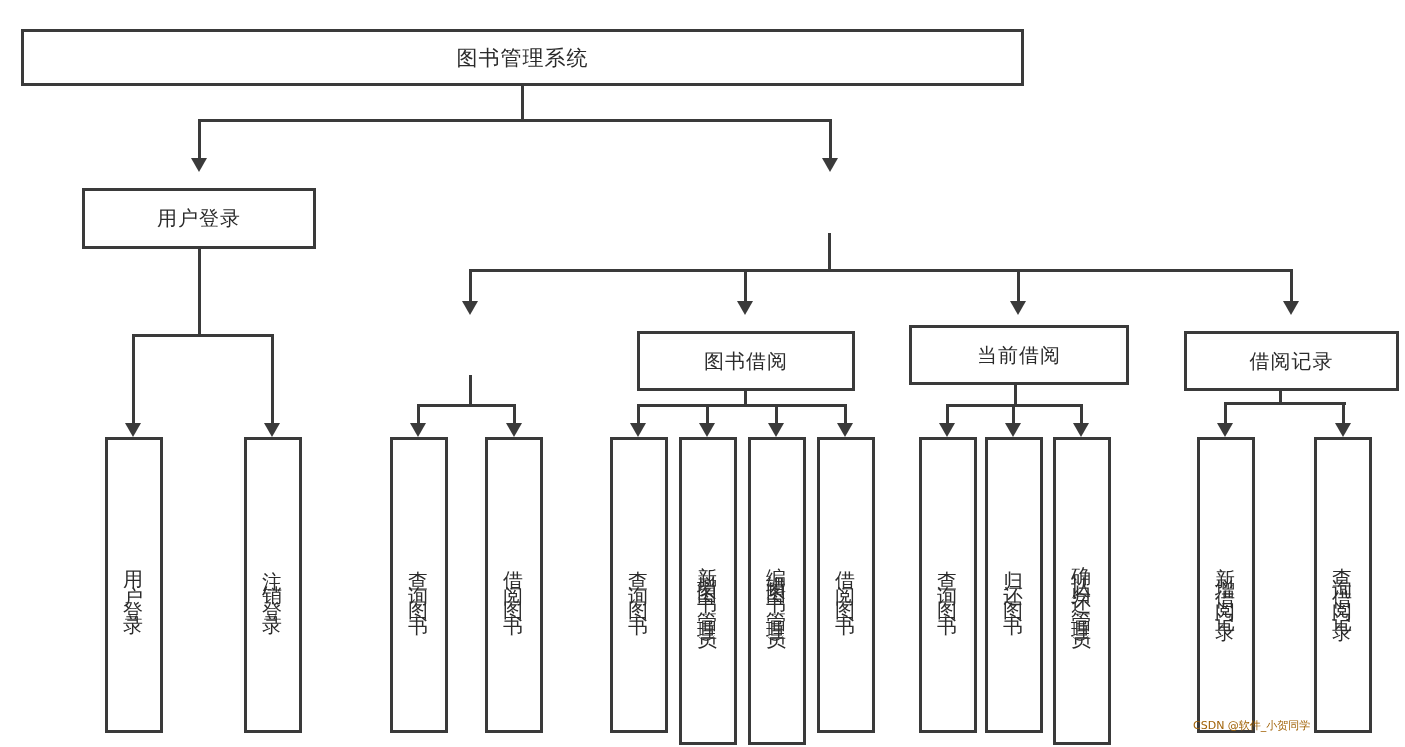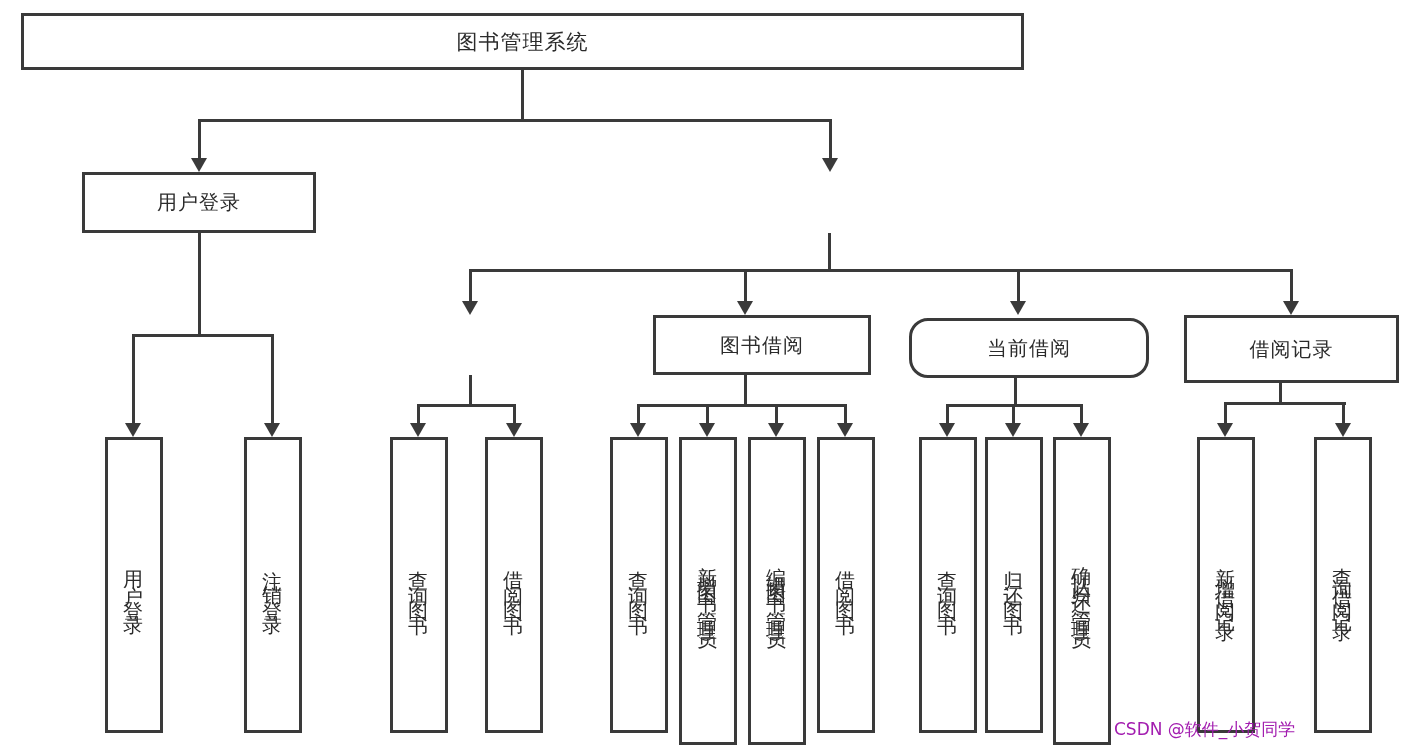--- a/index.html
+++ b/index.html
@@ -21,20 +21,21 @@
     box-sizing: border-box;
     background: #ffffff;
     border: 3px solid #3a3a3a;
     display: flex;
     align-items: center;
     justify-content: center;
     font-size: 20px;
     color: #2b2b2b;
     letter-spacing: 1px;
     white-space: nowrap;
+    margin-top: 16px;
   }
   
   .vbox {
     position: absolute;
     box-sizing: border-box;
     background: #ffffff;
     border: 3px solid #3a3a3a;
     display: flex;
     align-items: center;
     justify-content: center;
@@ -63,24 +64,24 @@
   .arr {
     position: absolute;
     width: 0;
     height: 0;
     border-left: 8px solid transparent;
     border-right: 8px solid transparent;
     border-top: 14px solid #3a3a3a;
   }
   .watermark {
     position: absolute;
-    left: 1114px;
+    left: 1193px;
     top: 718px;
-    font-size: 17px;
-    color: #a21caf;
+    font-size: 11px;
+    color: #a16207;
     white-space: nowrap;
   }
 </style>
 </head>
 <body>
 
 <div class="canvas">
 
   <div class="vline" style="left:521px; top:69px; height:51px;"></div>
   <div class="hline" style="left:198px; top:119px; width:634px;"></div>
@@ -142,27 +143,27 @@
   <div class="arr" style="left:1335px; top:423px;"></div>
 
   <div class="hbox" style="left:21px; top:13px; width:1003px; height:57px; font-size:21px;">
     <span>图书管理系统</span>
   </div>
 
   <div class="hbox" style="left:82px; top:172px; width:234px; height:61px;">
     <span>用户登录</span>
   </div>
 
-  <div class="hbox" style="left:653px; top:315px; width:218px; height:60px;">
+  <div class="hbox" style="left:637px; top:315px; width:218px; height:60px;">
     <span>图书借阅</span>
   </div>
-  <div class="hbox" style="left:909px; top:318px; width:240px; height:60px;border-radius:19px;">
+  <div class="hbox" style="left:909px; top:309px; width:220px; height:60px;">
     <span>当前借阅</span>
   </div>
-  <div class="hbox" style="left:1184px; top:315px; width:215px; height:68px;">
+  <div class="hbox" style="left:1184px; top:315px; width:215px; height:60px;">
     <span>借阅记录</span>
   </div>
 
   <div class="vbox" style="left:105px; top:437px; width:58px; height:296px;">
     <span>用户登录</span>
   </div>
   <div class="vbox" style="left:244px; top:437px; width:58px; height:296px;">
     <span>注销登录</span>
   </div>
 

